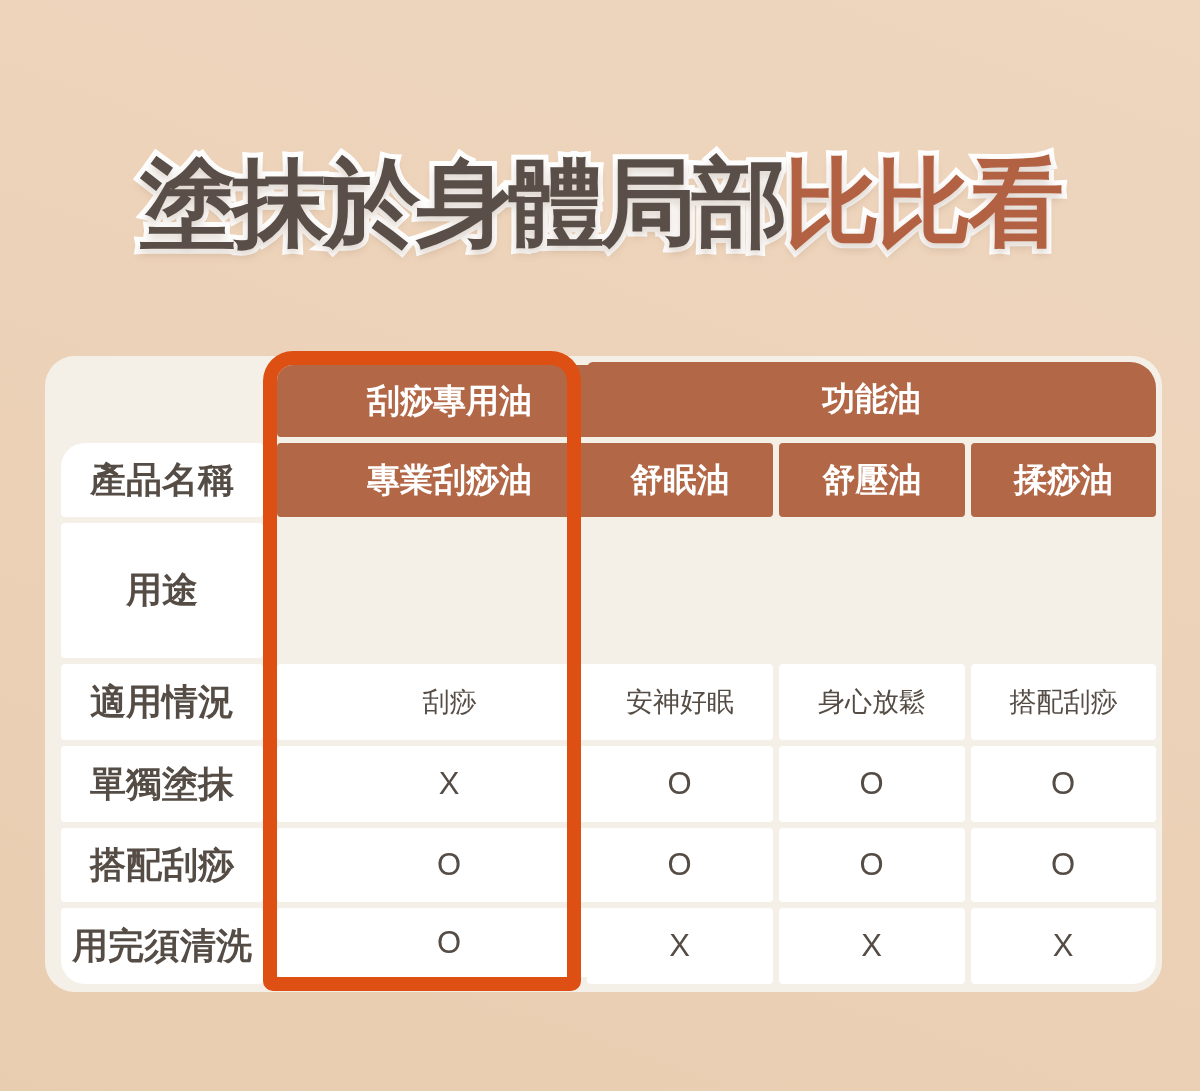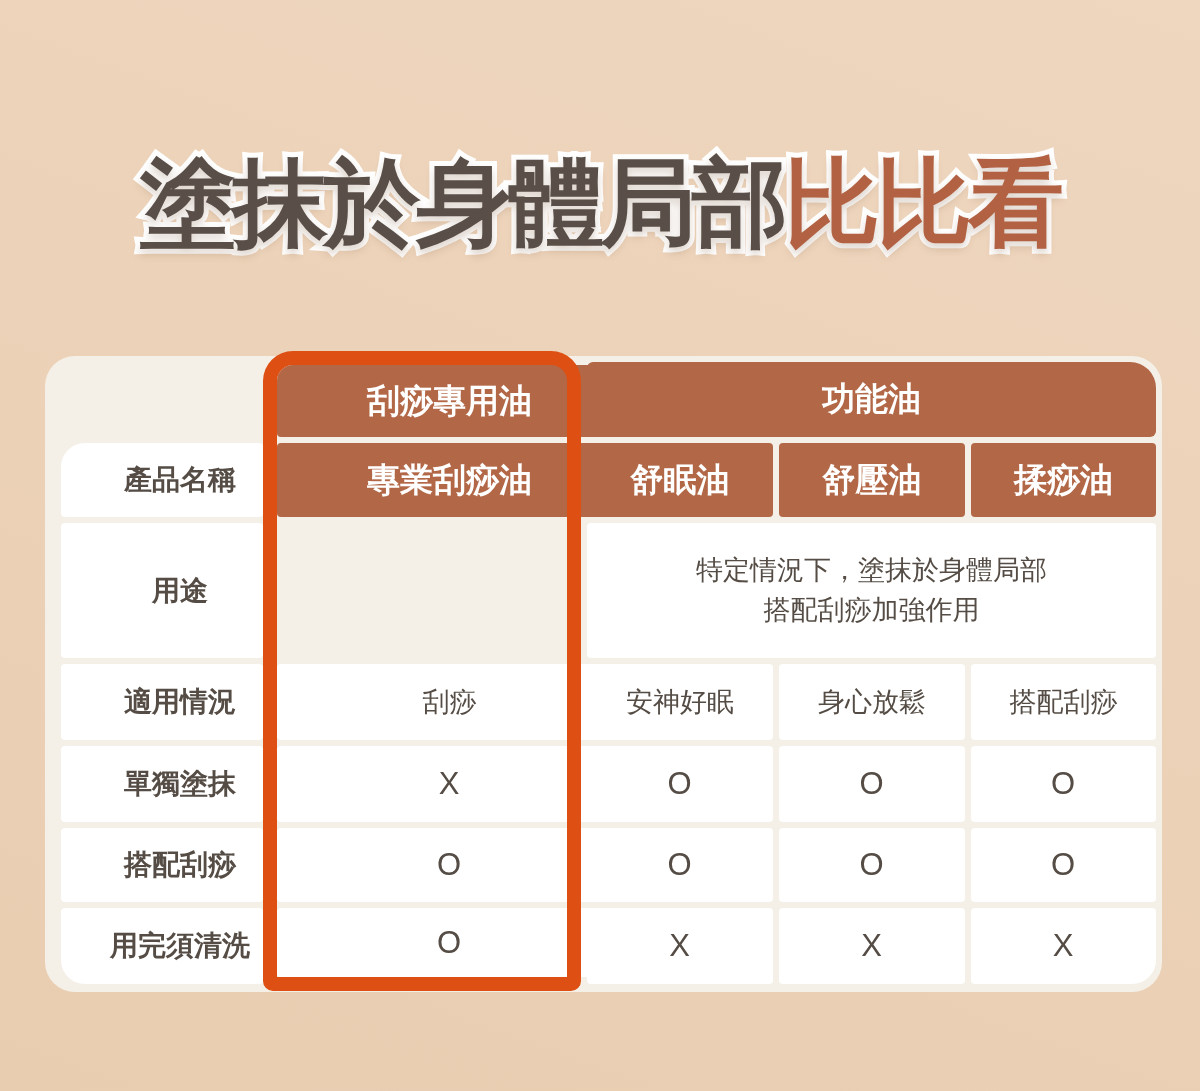--- a/index.html
+++ b/index.html
@@ -35,21 +35,21 @@
     z-index:5;pointer-events:none;
   }
   
   .cell{
     position:absolute;z-index:2;box-sizing:border-box;
     display:flex;align-items:center;justify-content:center;
     text-align:center;border-radius:4px;
   }
   .white{background:#ffffff;color:#554d45;}
   .brown{background:#b26746;color:#ffffff;font-weight:bold;font-size:33px;}
-  .label{font-weight:bold;font-size:28px;padding-left:36px;}
+  .label{font-weight:bold;font-size:36px;}
   .body{font-size:27px;}
   .mark{font-size:31px;letter-spacing:1px;}
   .pre{white-space:pre-line;line-height:1.45;}
   
   .c1{left:61px;width:202px;}
   .c2{left:277px;width:345px;}
   .c3{left:587px;width:186px;}
   .c4{left:779px;width:186px;}
   .c5{left:971px;width:185px;}
   .cfunc{left:587px;width:569px;}
@@ -81,22 +81,20 @@
   <div class="cell brown r1 c2">刮痧專用油</div>
   <div class="cell brown r1 cfunc rad-tr">功能油</div>
 
   <div class="cell white label r2 c1 rad-tl">產品名稱</div>
   <div class="cell brown r2 c2">專業刮痧油</div>
   <div class="cell brown r2 c3">舒眠油</div>
   <div class="cell brown r2 c4">舒壓油</div>
   <div class="cell brown r2 c5">揉痧油</div>
 
   <div class="cell white label r3 c1">用途</div>
-  <div class="cell white body pre r3 cfunc">特定情況下，塗抹於身體局部
-搭配刮痧加強作用</div>
 
   <div class="cell white label r4 c1">適用情況</div>
   <div class="cell white body r4 c2">刮痧</div>
   <div class="cell white body r4 c3">安神好眠</div>
   <div class="cell white body r4 c4">身心放鬆</div>
   <div class="cell white body r4 c5">搭配刮痧</div>
 
   <div class="cell white label r5 c1">單獨塗抹</div>
   <div class="cell white mark r5 c2">X</div>
   <div class="cell white mark r5 c3">O</div>

